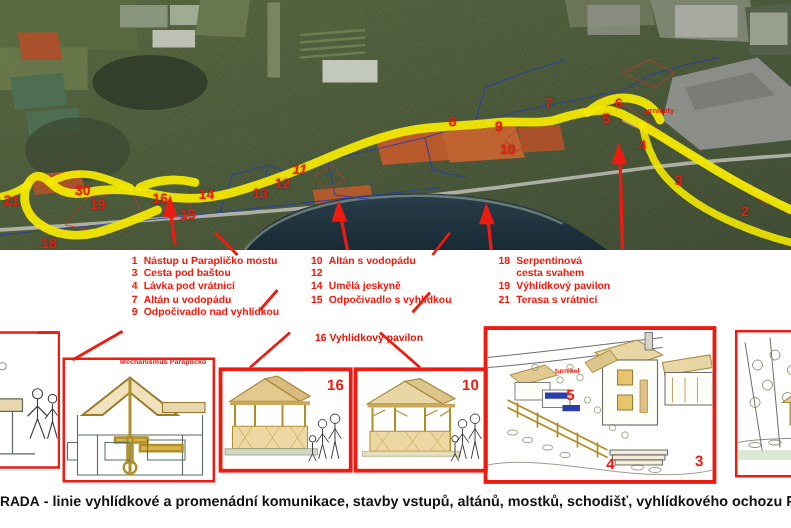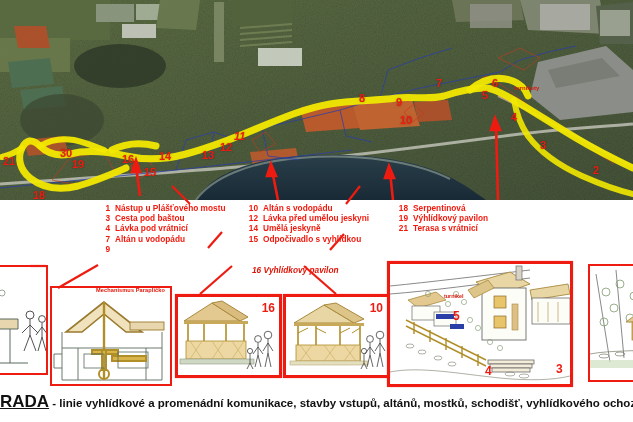--- a/index.html
+++ b/index.html
@@ -35,22 +35,22 @@
          overflow:hidden;box-sizing:border-box;}
   .pnum{position:absolute;color:#ee1b11;font-weight:bold;font-size:12px;}
   .ptitle{position:absolute;color:#e01508;font-weight:bold;font-size:5.6px;
           letter-spacing:.1px;white-space:nowrap;}
   .pcap{position:absolute;color:#e01508;font-weight:bold;font-size:8.3px;
         white-space:nowrap;}
 
   
   #caption{position:absolute;left:0;top:392px;width:633px;height:20px;
            white-space:nowrap;overflow:hidden;}
-  #caption .cap-em{font-weight:bold;font-size:17px;color:#111;
-        text-decoration:underline;}
+  #caption .cap-em{font-weight:bold;font-size:11px;color:#111;
+        }
   #caption .cap-rest{font-weight:bold;font-size:11.5px;color:#111;}
 
   
   #leaders{position:absolute;left:0;top:0;width:633px;height:422px;
            pointer-events:none;}
 </style>
 </head>
 <body>
 
 <div id="root">
@@ -203,60 +203,63 @@
         <div class="mlab" style="left: 511px; top: 112px;">4</div>
         <div class="mlab" style="left: 540px; top: 140px;">3</div>
         <div class="mlab" style="left: 593px; top: 165px;">2</div>
       </div>
   </div>
 
   <div id="legend">
     <div class="legcol" id="legcol1">
         <div class="legrow">
           <span class="legnum">1</span>
-          <span class="legtxt">Nástup u Plášťového mostu</span>
+          <span class="legtxt">Nástup u Parapličko mostu</span>
         </div>
         <div class="legrow">
           <span class="legnum">3</span>
           <span class="legtxt">Cesta pod baštou</span>
         </div>
         <div class="legrow">
           <span class="legnum">4</span>
           <span class="legtxt">Lávka pod vrátnicí</span>
         </div>
         <div class="legrow">
           <span class="legnum">7</span>
           <span class="legtxt">Altán u vodopádu</span>
         </div>
         <div class="legrow">
           <span class="legnum">9</span>
+          <span class="legtxt">Odpočivadlo nad vyhlídkou</span>
         </div>
       </div>
     <div class="legcol" id="legcol2">
         <div class="legrow">
           <span class="legnum">10</span>
           <span class="legtxt">Altán s vodopádu</span>
         </div>
         <div class="legrow">
           <span class="legnum">12</span>
-          <span class="legtxt">Lávka před umělou jeskyni</span>
         </div>
         <div class="legrow">
           <span class="legnum">14</span>
           <span class="legtxt">Umělá jeskyně</span>
         </div>
         <div class="legrow">
           <span class="legnum">15</span>
           <span class="legtxt">Odpočivadlo s vyhlídkou</span>
         </div>
       </div>
     <div class="legcol" id="legcol3">
         <div class="legrow">
           <span class="legnum">18</span>
           <span class="legtxt">Serpentinová</span>
+        </div>
+        <div class="legrow">
+          <span class="legcont">cesta svahem</span>
         </div>
         <div class="legrow">
           <span class="legnum">19</span>
           <span class="legtxt">Výhlídkový pavilon</span>
         </div>
         <div class="legrow">
           <span class="legnum">21</span>
           <span class="legtxt">Terasa s vrátnicí</span>
         </div>
       </div>
@@ -385,21 +388,21 @@
           <path d="M84,46 L84,58 M84,50 L79,57 M84,50 L89,57 M84,58 L81,70 M84,58 L87,70"></path>
         <circle cx="94" cy="38" r="3.8"></circle>
           <path d="M94,42 L94,56 M94,46 L89,54 M94,46 L99,54 M94,56 L91,70 M94,56 L97,70"></path>
         <circle cx="78" cy="54" r="2.6"></circle>
           <path d="M78,57 L78,66 M78,66 L75,72 M78,66 L81,72"></path>
       </g>
     </svg>
     <div class="pnum" style="right:4px;top:4px;">10</div>
   </div>
 
-  <div class="pcap" style="left:252px;top:265px;font-style:italic;">16 Vyhlídkový pavilon</div>
+  <div class="pcap" style="left:252px;top:265px;">16 Vyhlídkový pavilon</div>
 
   <div class="panel" style="left:388px;top:262px;width:184px;height:124px;">
     <svg width="180" height="120" viewBox="0 0 180 120">
       <rect x="0" y="0" width="180" height="120" fill="#fff"></rect>
 
       <g stroke="#6b6b6b" stroke-width=".8" fill="none">
         <path d="M0,22 C40,18 90,12 140,6"></path>
         <path d="M0,30 C40,27 90,20 140,14"></path>
       </g>
 

